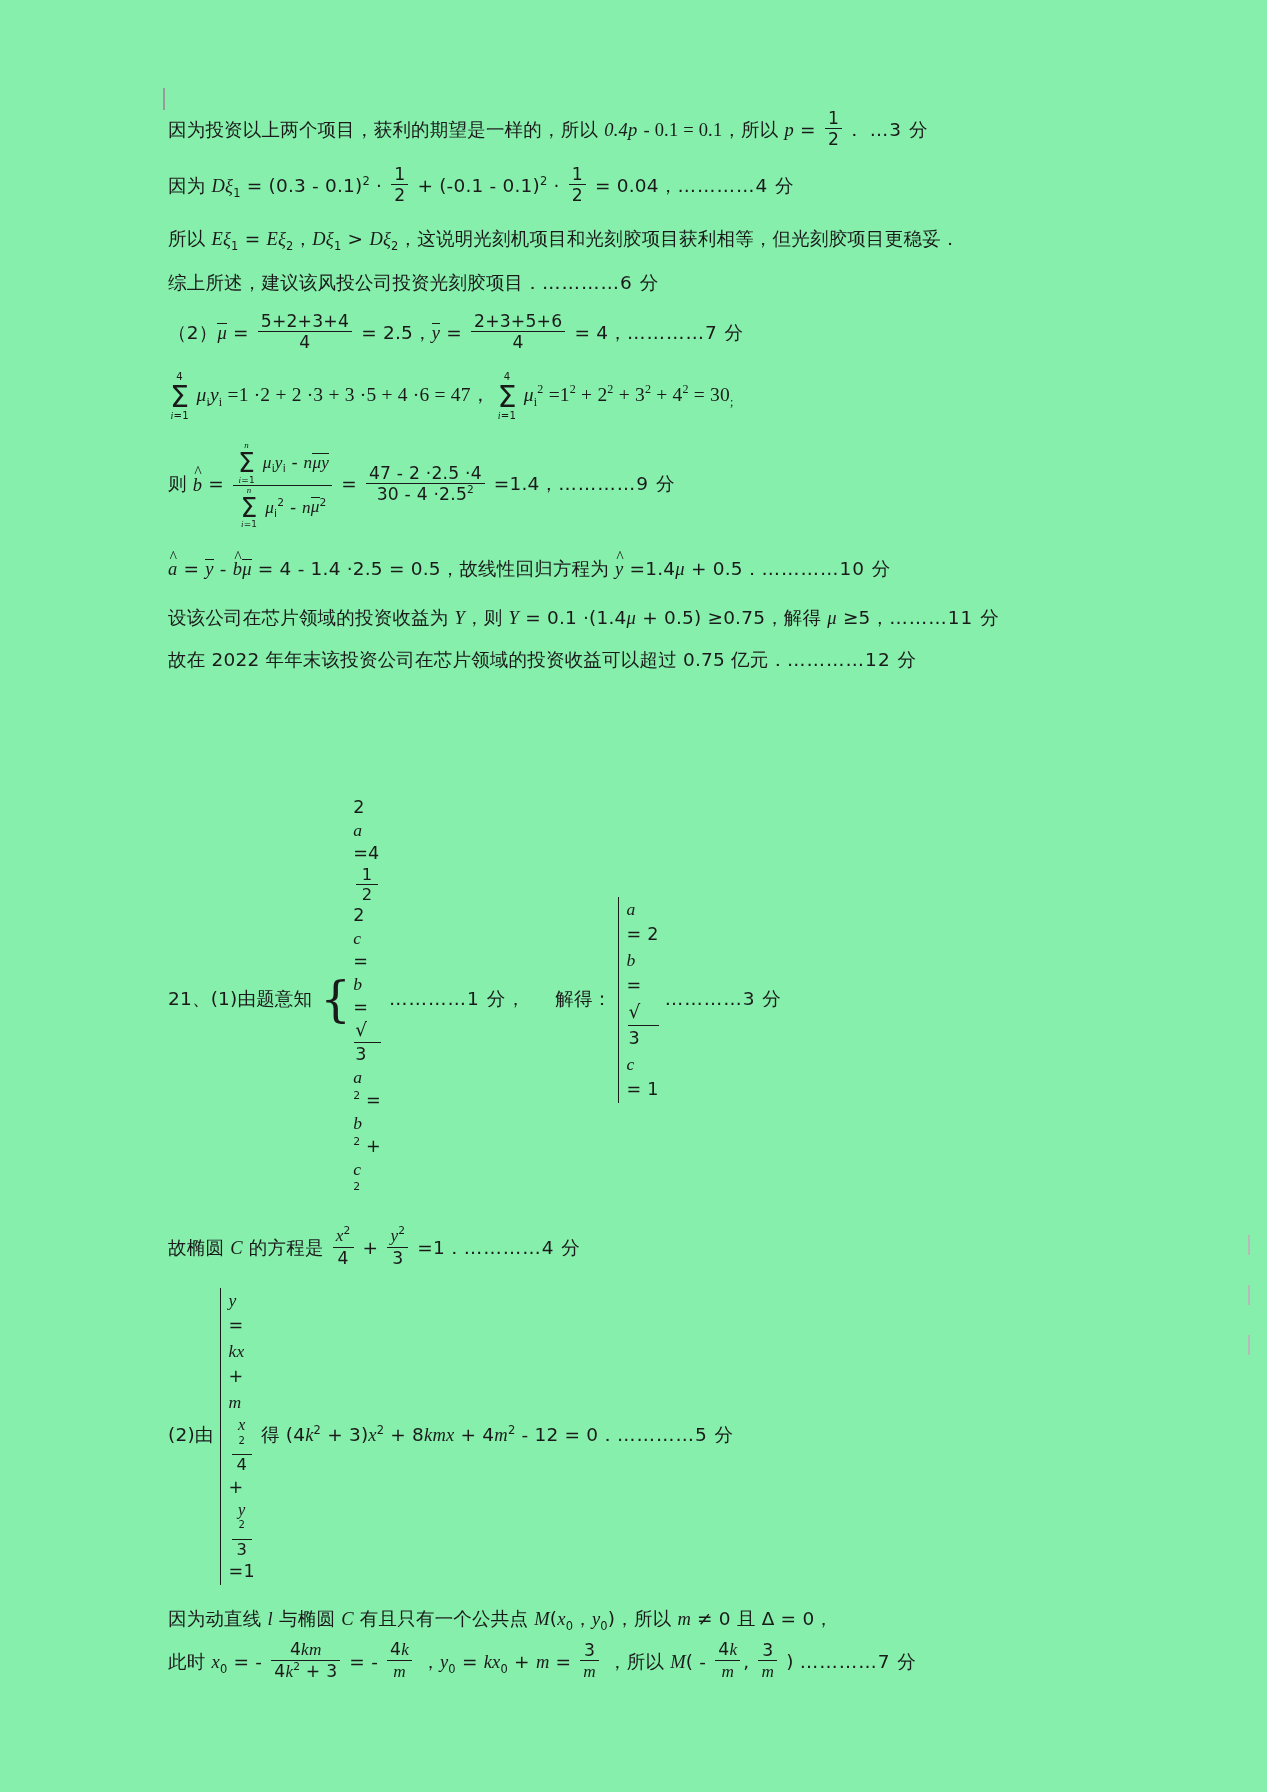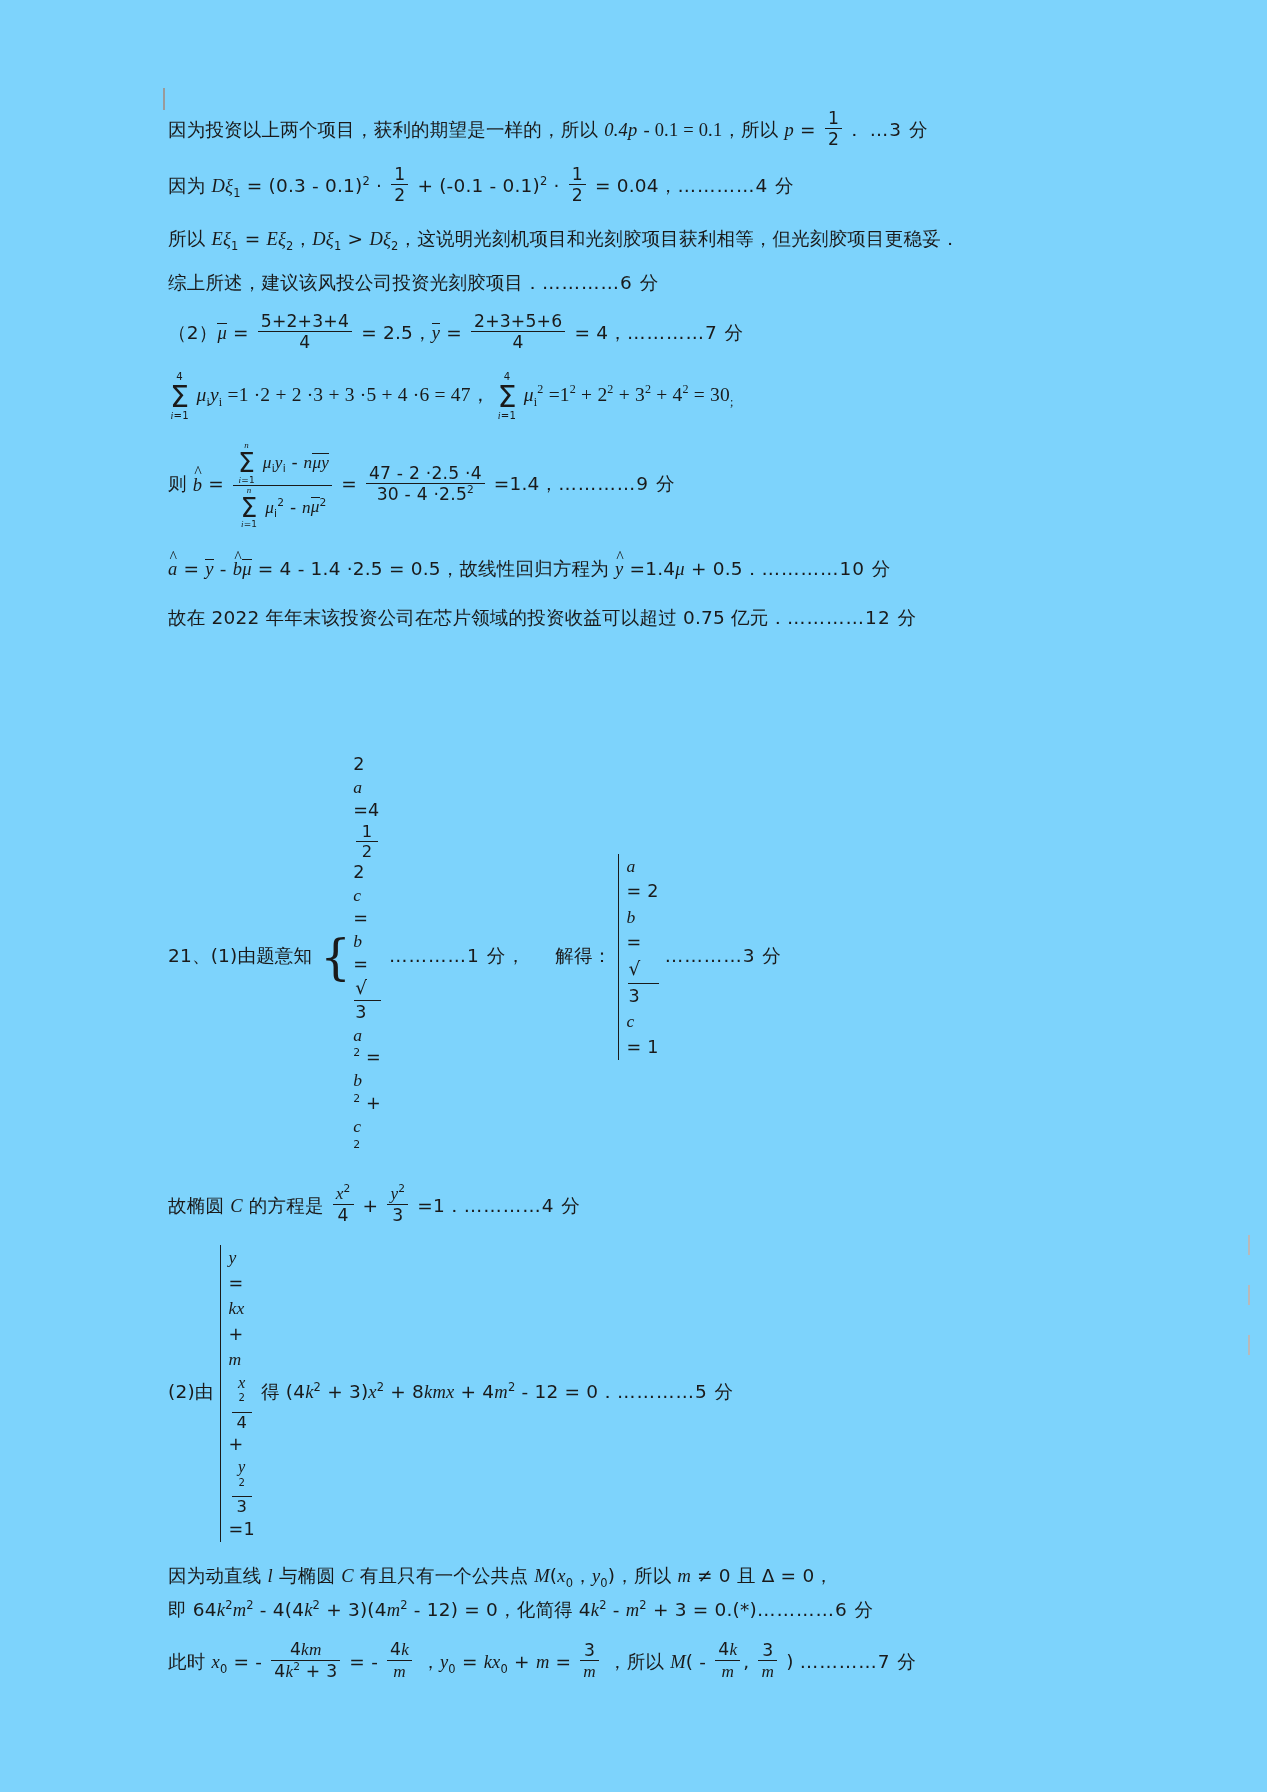--- a/index.html
+++ b/index.html
@@ -11,21 +11,21 @@
     width: 1267px;
     height: 1792px;
     font-family: "Liberation Serif", serif;
     color: #1a1a1a;
     position: relative;
     overflow: hidden;
   }
   .page {
     position: absolute;
     inset: 0;
-    background: #7dd3fc;
+    background: #86efac;
   }
   .content {
     position: absolute;
     left: 168px;
     top: 108px;
     width: 940px;
   }
   .line {
     font-size: 19.5px;
     line-height: 1.5;
@@ -229,20 +229,23 @@
       </span>
       =
       <span class="frac"><span class="top">47 - 2 ·2.5 ·4</span><span class="bot">30 - 4 ·2.5<sup class="s">2</sup></span></span>
       =1.4，<span class="dots">…………9 分</span>
     </div>
 
     <div class="line cjk tall" style="margin-top:26px;">
       <span class="hat it"><span class="hs">^</span>a</span> = <span class="it"><span class="ovl">y</span></span> - <span class="hat it"><span class="hs">^</span>b</span><span class="it"><span class="ovl">μ</span></span> = 4 - 1.4 ·2.5 = 0.5，故线性回归方程为 <span class="hat it"><span class="hs">^</span>y</span> =1.4<span class="it">μ</span> + 0.5．<span class="dots">…………10 分</span>
     </div>
 
+    <div class="line cjk">
+      设该公司在芯片领域的投资收益为 <span class="it">Y</span>，则 <span class="it">Y</span> = 0.1 ·(1.4<span class="it">μ</span> + 0.5) ≥0.75，解得 <span class="it">μ</span> ≥5，<span class="dots">………11 分</span>
+    </div>
 
     <div class="line cjk">
       故在 2022 年年末该投资公司在芯片领域的投资收益可以超过 0.75 亿元．<span class="dots">…………12 分</span>
     </div>
 
     <div class="big-gap"></div>
     <div class="big-gap"></div>
 
     <div class="line cjk" style="margin-bottom:22px;">
       <span>21、</span><span>(1)由题意知</span>
@@ -292,23 +295,20 @@
               <span class="bot">3</span>
             </span> =1</span>
       </span>
       得 (4<span class="it">k</span><sup class="s">2</sup> + 3)<span class="it">x</span><sup class="s">2</sup> + 8<span class="it">kmx</span> + 4<span class="it">m</span><sup class="s">2</sup> - 12 = 0．<span class="dots">…………5 分</span>
     </div>
 
     <div class="line cjk" style="margin-bottom:4px;margin-top:12px;">
       因为动直线 <span class="it">l</span> 与椭圆 <span class="it">C</span> 有且只有一个公共点 <span class="it">M</span>(<span class="it">x</span><sub class="s">0</sub>，<span class="it">y</span><sub class="s">0</sub>)，所以 <span class="it">m</span> ≠ 0 且 Δ = 0，
     </div>
 
-    <div class="line cjk">
-      即 64<span class="it">k</span><sup class="s">2</sup><span class="it">m</span><sup class="s">2</sup> - 4(4<span class="it">k</span><sup class="s">2</sup> + 3)(4<span class="it">m</span><sup class="s">2</sup> - 12) = 0，化简得 4<span class="it">k</span><sup class="s">2</sup> - <span class="it">m</span><sup class="s">2</sup> + 3 = 0.(*)<span class="dots">…………6 分</span>
-    </div>
 
     <div class="line cjk tall">
       此时 <span class="it">x</span><sub class="s">0</sub> = -
       <span class="frac"><span class="top">4<span class="it">km</span></span><span class="bot">4<span class="it">k</span><sup class="s">2</sup> + 3</span></span>
       = -
       <span class="frac"><span class="top">4<span class="it">k</span></span><span class="bot"><span class="it">m</span></span></span>
       ，<span class="it">y</span><sub class="s">0</sub> = <span class="it">kx</span><sub class="s">0</sub> + <span class="it">m</span> =
       <span class="frac"><span class="top">3</span><span class="bot"><span class="it">m</span></span></span>
       ，所以 <span class="it">M</span>( -
       <span class="frac"><span class="top">4<span class="it">k</span></span><span class="bot"><span class="it">m</span></span></span>,

